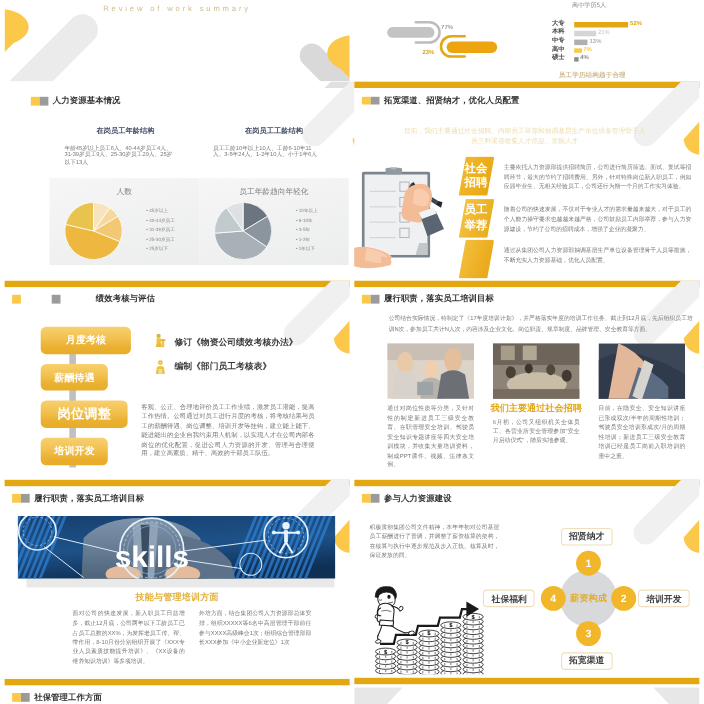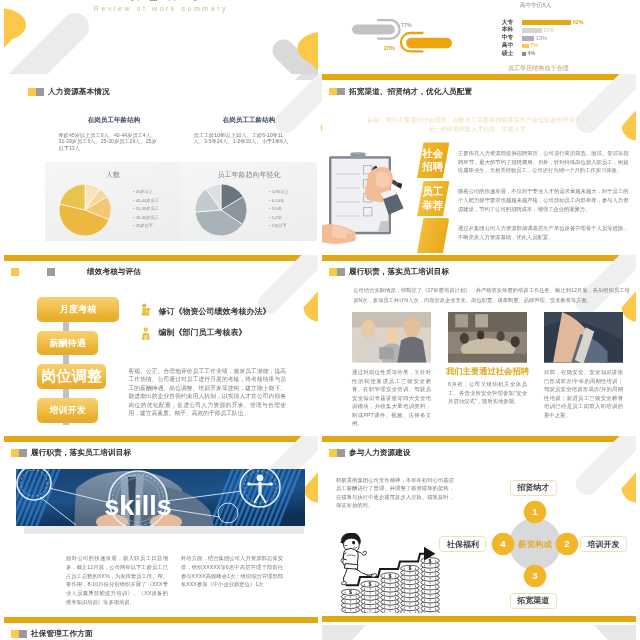--- a/index.html
+++ b/index.html
@@ -222,21 +222,21 @@
     </svg>
     <div class="sec-head" style="left:7.2px;top:13.3px;gap:28px;">
       <span class="sq-y"></span>
       <span class="sq-g"></span>
       <span class="sec-title">绩效考核与评估</span>
     </div>
     <div style="position:absolute;left:59.4px;top:44px;width:5.5px;height:126px;background:#bfc0c2;"></div>
     <div id="perf-steps" style="position:absolute;left:33.2px;top:42px;width:134px;">
         <div style="position: absolute; left: 0px; top: 0px; width: 82px; height: 24.7px; border-radius: 5px; background: linear-gradient(rgb(247, 208, 113) 0%, rgb(242, 194, 81) 40%, rgb(234, 176, 49) 75%, rgb(232, 172, 39) 100%); color: rgb(255, 255, 255); font-size: 9px; font-weight: bold; display: flex; align-items: center; justify-content: center; letter-spacing: 0.2px;">月度考核</div>
         <div style="position: absolute; left: 0px; top: 33.7px; width: 61.3px; height: 24.7px; border-radius: 5px; background: linear-gradient(rgb(247, 208, 113) 0%, rgb(242, 194, 81) 40%, rgb(234, 176, 49) 75%, rgb(232, 172, 39) 100%); color: rgb(255, 255, 255); font-size: 9px; font-weight: bold; display: flex; align-items: center; justify-content: center; letter-spacing: 0.2px;">薪酬待遇</div>
-        <div style="position: absolute; left: 0px; top: 67.4px; width: 69px; height: 24.7px; border-radius: 5px; background: linear-gradient(rgb(247, 208, 113) 0%, rgb(242, 194, 81) 40%, rgb(234, 176, 49) 75%, rgb(232, 172, 39) 100%); color: rgb(255, 255, 255); font-size: 15px; font-weight: bold; display: flex; align-items: center; justify-content: center; letter-spacing: 0.2px;">岗位调整</div>
+        <div style="position: absolute; left: 0px; top: 67.4px; width: 79px; height: 24.7px; border-radius: 5px; background: linear-gradient(rgb(247, 208, 113) 0%, rgb(242, 194, 81) 40%, rgb(234, 176, 49) 75%, rgb(232, 172, 39) 100%); color: rgb(255, 255, 255); font-size: 12px; font-weight: bold; display: flex; align-items: center; justify-content: center; letter-spacing: 0.2px;">岗位调整</div>
         <div style="position: absolute; left: 0px; top: 101.1px; width: 61.3px; height: 24.7px; border-radius: 5px; background: linear-gradient(rgb(247, 208, 113) 0%, rgb(242, 194, 81) 40%, rgb(234, 176, 49) 75%, rgb(232, 172, 39) 100%); color: rgb(255, 255, 255); font-size: 9px; font-weight: bold; display: flex; align-items: center; justify-content: center; letter-spacing: 0.2px;">培训开发</div>
       </div>
     <div id="perf-bullets" style="position:absolute;left:136px;top:48px;width:180px;">
         <div style="position: absolute; left: 0px; top: 0px; display: flex; align-items: flex-end; height: 14px;">
           <span style="width: 11.6px; height: 13.8px; flex: 0 0 auto; margin-right: 7px;">
             <svg width="11.6" height="13.8" viewBox="0 0 12 14">
               <circle cx="4.3" cy="2.3" r="2" fill="#d7b43c"></circle>
               <path d="M2.4 4.6h4v6.1h-4z" fill="#ecc243"></path>
               <path d="M2.4 9.6h4.3l.3 1.6 2 1.5H1.6z" fill="#e6bb3b"></path>
               <path d="M5.9 6.1 9.5 5l.4 1.4-3.7 1.2z" fill="#f0cd63"></path>
@@ -409,20 +409,21 @@
             <circle cx="244" cy="9" r="3.4"></circle>
             <rect x="242.3" y="13" width="3.4" height="11"></rect>
             <rect x="234" y="14.4" width="20" height="1.8"></rect>
             <path d="M244 24 L238 34 M244 24 L250 34" stroke="#e8f4ff" stroke-width="1.8"></path>
             <circle cx="233" cy="15" r="1.8"></circle>
             <circle cx="255" cy="15" r="1.8"></circle>
           </g>
           <text x="122" y="46" font-size="27" font-weight="bold" fill="#ffffff" text-anchor="middle" font-family="'Liberation Sans',sans-serif">skills</text>
         </svg>
       </div>
+    <div style="position:absolute;left:0;right:0;top:100.5px;text-align:center;font-size:8.2px;font-weight:bold;color:#e3b13c;letter-spacing:.2px;">技能与管理培训方面</div>
     <div style="position:absolute;left:62px;top:118px;width:102px;font-size:5.3px;color:#76777a;line-height:8.8px;text-align:justify;">面对公司的快速发展，新入职员工日益增多，截止12月底，公司两年以下工龄员工已占员工总数的XX%，为发挥老员工传、帮、带作用，8-10月份分别组织开展了《XXX专业人员素质技能提升培训》、《XX设备的维养知识培训》等多项培训。</div>
     <div style="position:absolute;left:177px;top:118px;width:102px;font-size:5.3px;color:#76777a;line-height:8.8px;text-align:justify;">外培方面，结合集团公司人力资源部总体安排，组织XXXXX等6名中高层管理干部前往参与XXXX高级峰会1次；组织综合管理部部长XXX参加《中小企业新定位》1次</div>
   </div>
 
   <div class="slide" id="s8" style="left:322px;top:436px;">
     <div class="topbar" style="height:5.7px;"></div>
     <svg class="deco" width="314" height="181" viewBox="0 0 314 181">
       <path d="M265 48 L334 -21" stroke="#f0f0f1" stroke-width="22" stroke-linecap="round" fill="none"></path>
       <path d="M314 36.3 L299.5 52.6 A15.2 15.2 0 0 0 314 66.6 Z" fill="#fbc849"></path>
     </svg>

